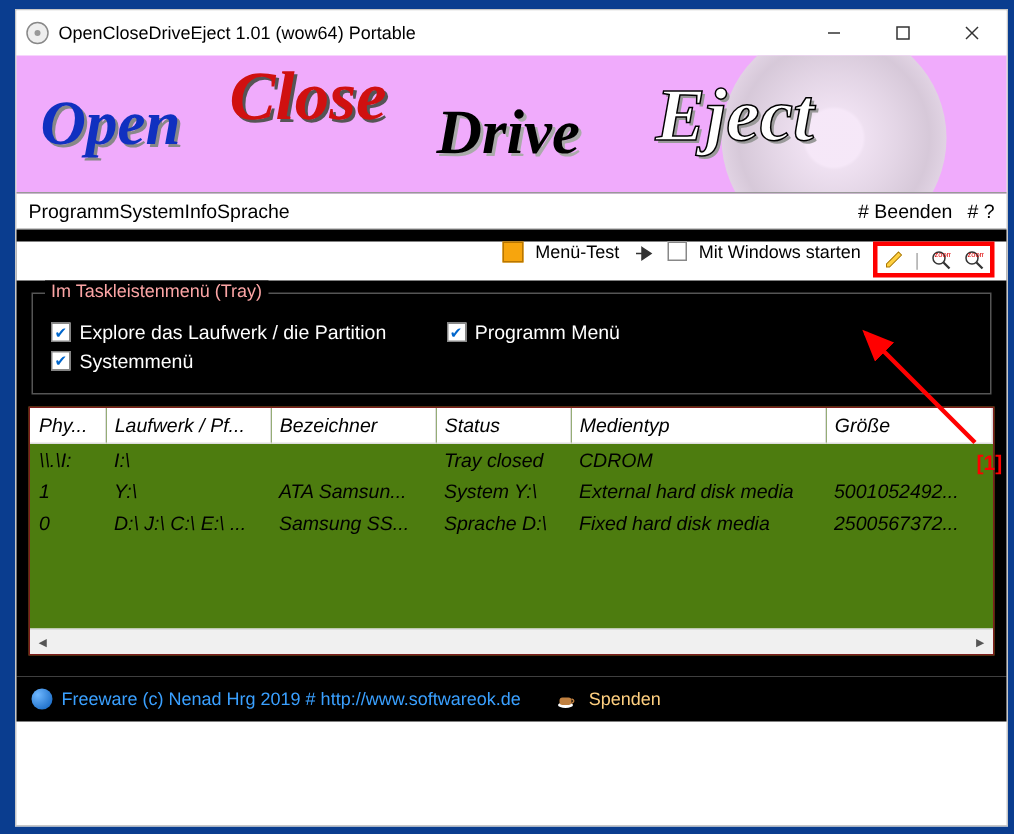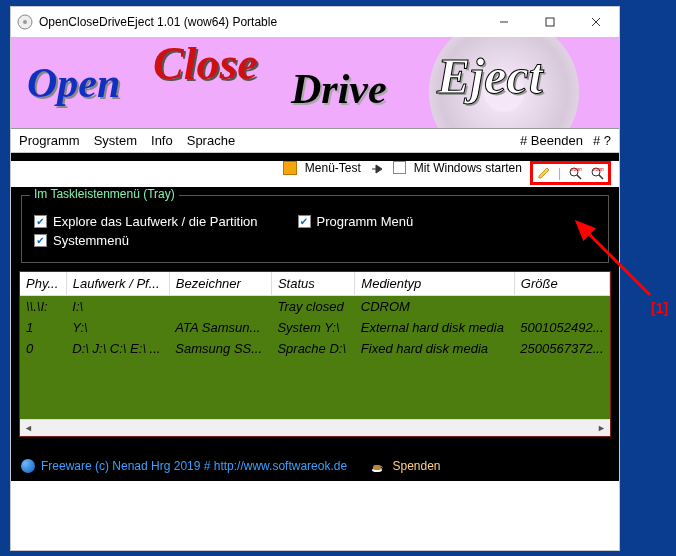--- a/index.html
+++ b/index.html
@@ -1,45 +1,45 @@
 <!DOCTYPE html>
 <html><head>
 <meta charset="utf-8">
 <style>
 * { margin: 0; padding: 0; box-sizing: border-box; font-family: "Segoe UI", Tahoma, sans-serif; }
 body { background: #0a3d8f; width: 676px; height: 556px; overflow: hidden; position: relative; }
-.window { position: absolute; left: 10px; top: 6px; width: 610px; height: 545px; background: #fff; border: 1px solid #c8c8c8; }
+.window { position: absolute; left: 10px; top: 6px; width: 662px; height: 545px; background: #fff; border: 1px solid #c8c8c8; }
 .titlebar { height: 30px; display: flex; align-items: center; padding: 0 0 0 6px; background: #fff; }
 .titlebar .appicon { width: 16px; height: 16px; margin-right: 6px; }
 .titlebar .titletext { font-size: 12px; color: #000; flex: 1; }
 .winbtns { display: flex; height: 30px; }
 .winbtn { width: 46px; height: 30px; display: flex; align-items: center; justify-content: center; font-size: 11px; color: #333; background: transparent; border: none; cursor: pointer; }
 
 .banner { height: 92px; background: #f0abfc; position: relative; overflow: hidden; border-bottom: 1px solid #999; }
 .banner .bg-disc { position: absolute; right: 40px; top: -20px; width: 150px; height: 150px; border-radius: 50%; background: radial-gradient(circle, #f7f7f7 18%, #eee 20%, #e0e0e0 40%, #d0d0d0 60%, #e8e8e8 80%); opacity: 0.8; }
 .banner .wtxt { position: absolute; font-weight: bold; font-style: italic; font-family: "Times New Roman", serif; }
 .banner .t1 { left: 16px; top: 22px; font-size: 42px; color: #1030c0; text-shadow: 2px 2px 0 #888; }
 .banner .t2 { left: 142px; top: 0px; font-size: 46px; color: #d01010; text-shadow: 2px 2px 0 #555; }
 .banner .t3 { left: 280px; top: 28px; font-size: 42px; color: #000; text-shadow: 2px 2px 0 #aaa; }
 .banner .t4 { left: 426px; top: 10px; font-size: 50px; color: #000; -webkit-text-stroke: 1px #000; -webkit-text-fill-color: #fff; text-shadow: 2px 2px 0 #999; }
 
 .menubar { height: 24px; display: flex; align-items: center; padding: 0 8px; font-size: 13px; color: #000; justify-content: space-between; border-bottom: 1px solid #c8c8c8; }
-.menubar .leftmenu { display: flex; gap: 14px; }
+.menubar .leftmenu { display: flex; }
 .menubar .rightmenu { display: flex; gap: 10px; margin-left: 38px; }
 .menuitem { cursor: pointer; }
 
 .blackzone { background: #000; padding: 8px 10px 0 10px; position: relative; }
 .toolbar2 { height: 26px; display: flex; align-items: flex-start; justify-content: flex-end; gap: 8px; font-size: 12px; color: #000; background: #fff; margin: 0 -10px 8px -10px; padding: 0 8px; }
 .toolbar2 .orangeicon { width: 14px; height: 14px; background: #f7a50d; border: 1px solid #b87600; display: inline-block; }
 .checkbox { width: 13px; height: 13px; border: 1px solid #888; background: #fff; display: inline-block; }
 .redbox { border: 3px solid #ff0000; padding: 1px 3px; display: flex; gap: 6px; align-items: center; }
 .smallicon { width: 16px; height: 16px; display: flex; align-items: center; justify-content: center; }
 
 .groupbox { border: 1px solid #555; position: relative; padding: 14px 12px 10px 12px; margin-bottom: 8px; }
-.groupbox .legend { position: absolute; top: -9px; left: 8px; background: #000; padding: 0 4px; font-size: 12px; color: #86efac; }
+.groupbox .legend { position: absolute; top: -9px; left: 8px; background: #000; padding: 0 4px; font-size: 12px; color: #fca5a5; }
 .groupbox .row { display: flex; gap: 40px; font-size: 13px; color: #fff; margin: 4px 0; }
 .groupbox .cb { display: flex; align-items: center; gap: 6px; }
 .groupbox .cb .ck { width: 13px; height: 13px; background: #fff; border: 1px solid #888; display: flex; align-items: center; justify-content: center; font-size: 10px; color: #0066cc; }
 
 .datazone { background: #4d7c0f; border: 1px solid #7f1d1d; margin: 0 -2px; font-style: italic; }
 .datatable { width: 100%; border-collapse: collapse; font-size: 13px; }
 .datatable th { text-align: left; font-weight: normal; padding: 4px 6px; border-right: 1px solid #ddd; background: #fff; border-bottom: 1px solid #ddd; white-space: nowrap; overflow: hidden; }
 .datatable td { padding: 3px 6px; white-space: nowrap; overflow: hidden; }
 .scrollrow { height: 17px; background: #f0f0f0; display: flex; align-items: center; justify-content: space-between; border-top: 1px solid #ddd; }
 .scrollbtn { width: 17px; height: 17px; display: flex; align-items: center; justify-content: center; font-size: 9px; color: #555; }

